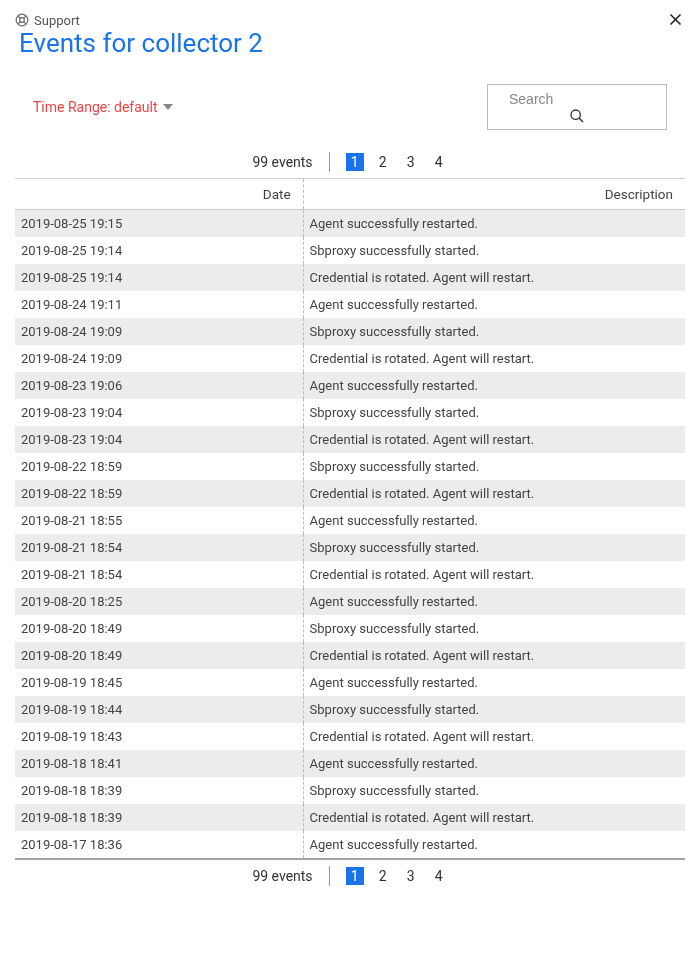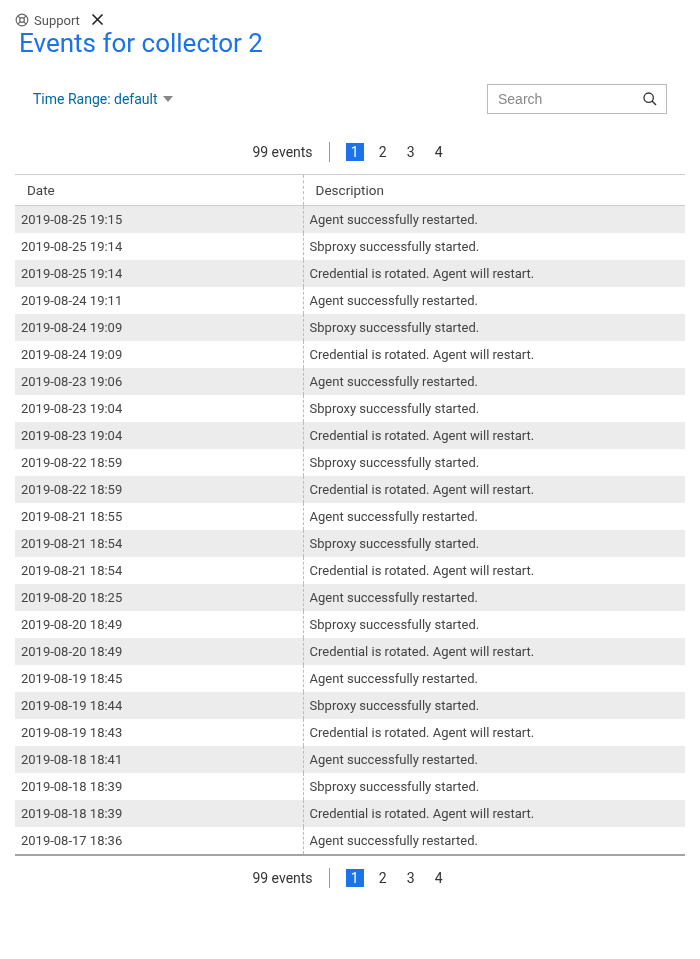--- a/index.html
+++ b/index.html
@@ -7,21 +7,21 @@
     margin: 0;
     font-family: -apple-system, BlinkMacSystemFont, "Segoe UI", Roboto, Helvetica, Arial, sans-serif;
     font-size: 13px;
     color: #333;
     background: #fff;
     width: 700px;
   }
   .container { padding: 10px 15px 30px; }
   .topbar {
     display: flex;
-    justify-content: flex-start;
+    justify-content: space-between;
     align-items: center;
     gap: 8px;
   }
   .support-link {
     display: inline-flex;
     align-items: center;
     gap: 5px;
     color: #555;
     font-size: 13px;
     cursor: pointer;
@@ -41,57 +41,58 @@
     margin: 0 0 28px 4px;
     line-height: 1;
   }
   .controls {
     display: flex;
     justify-content: space-between;
     align-items: center;
     padding: 0 18px 16px;
   }
   .time-range {
-    color: #0369a1;
+    color: #ef4444;
     font-size: 14px;
     display: inline-flex;
     align-items: center;
     gap: 5px;
     cursor: pointer;
   }
   .caret-down {
     width: 0; height: 0;
     border-left: 5px solid transparent;
     border-right: 5px solid transparent;
     border-top: 6px solid #888;
   }
   .search-box {
     display: inline-flex;
     align-items: center;
     border: 1px solid #bbb;
     padding: 5px 8px;
     width: 180px;
     justify-content: space-between;
+    flex-direction: column;
   }
   .search-input {
     border: none;
     outline: none;
     font-size: 14px;
     width: 140px;
     color: #333;
     background: transparent;
   }
   .search-input::placeholder { color: #888; }
   .search-icon-svg { width:16px; height:16px; }
   .paginator-row {
     display: flex;
     justify-content: center;
     align-items: center;
     gap: 16px;
-    margin: 12px 0;
+    margin: 6px 0;
     font-size: 14px;
     color: #333;
   }
   .paginator-sep {
     width: 1px;
     height: 20px;
     background: #999;
   }
   .page-list {
     display: inline-flex;
@@ -112,21 +113,21 @@
   .page-num.active {
     background: #1a73e8;
     color: #fff;
   }
   table.events {
     width: 100%;
     border-collapse: collapse;
     table-layout: fixed;
   }
   table.events th {
-    text-align: left;
+    text-align: right;
     font-weight: 400;
     color: #444;
     font-size: 13.5px;
     padding: 7px 12px;
     border-top: 1px solid #ccc;
     border-bottom: 1px solid #ccc;
     background: #fff;
   }
   table.events td {
     padding: 6px 6px;

